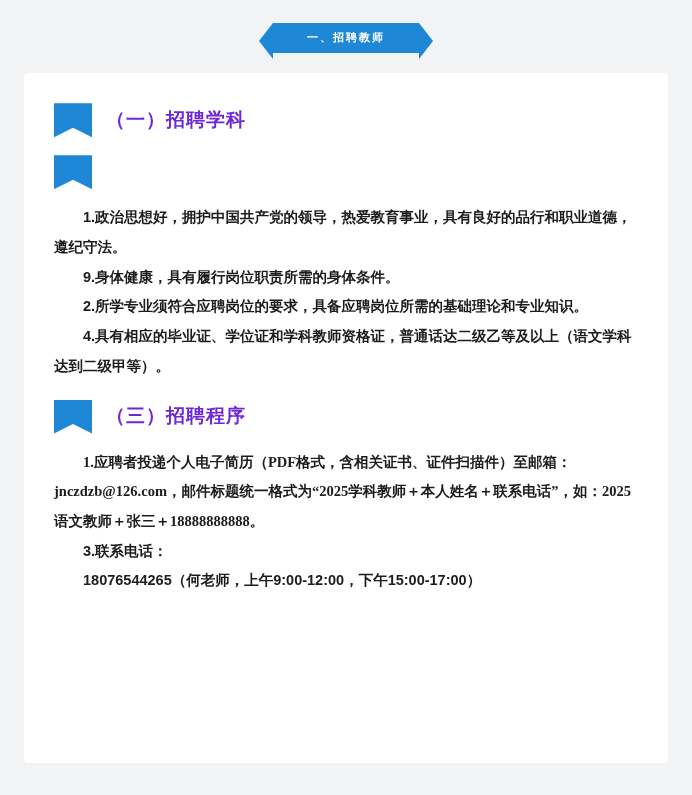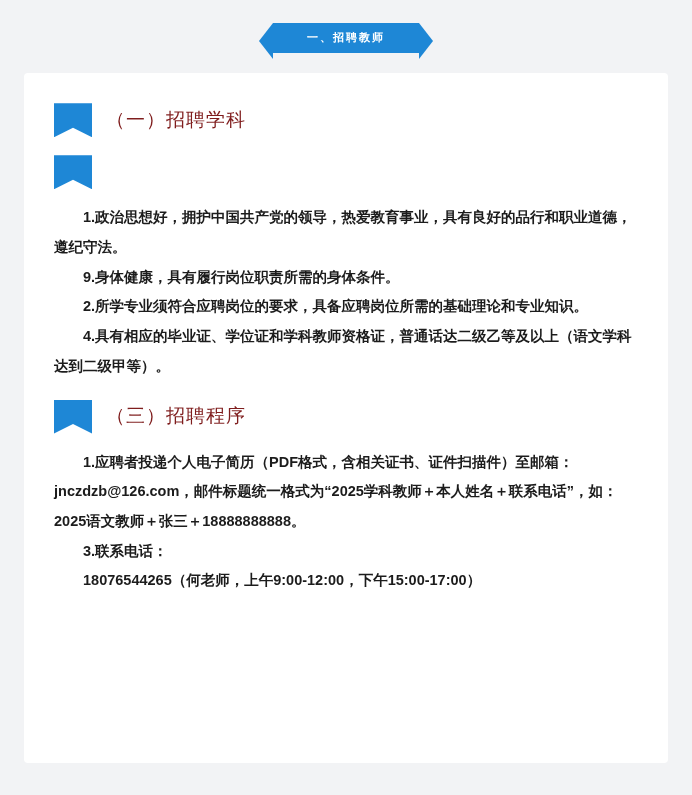--- a/index.html
+++ b/index.html
@@ -81,42 +81,42 @@
   }
   .flag {
     width: 38px;
     height: 34px;
     background: #1e87d6;
     margin-right: 14px;
     flex: 0 0 auto;
     clip-path: polygon(0 0, 100% 0, 100% 100%, 50% 72%, 0 100%);
   }
   .section-title {
-    color: #7f1d1d;
+    color: #6d28d9;
     font-size: 19px;
-    font-weight: normal;
+    font-weight: bold;
     letter-spacing: 1px;
     line-height: 1.2;
   }
 
   
   .body-block {
     margin: 14px 0 0 0;
     font-size: 14.5px;
     line-height: 2.05;
     color: #1c1c1c;
     font-weight: bold;
   }
   .para {
     margin: 0;
     text-indent: 2em;
     font-weight: bold;
   }
   .mono-mail {
-    font-family: Liberation Sans, sans-serif;
+    font-family: Liberation Serif, serif;
     font-weight: bold;
   }
   .phone-line {
     text-indent: 2em;
     margin: 0;
     font-weight: bold;
   }
 </style>
 </head>
 <body>

